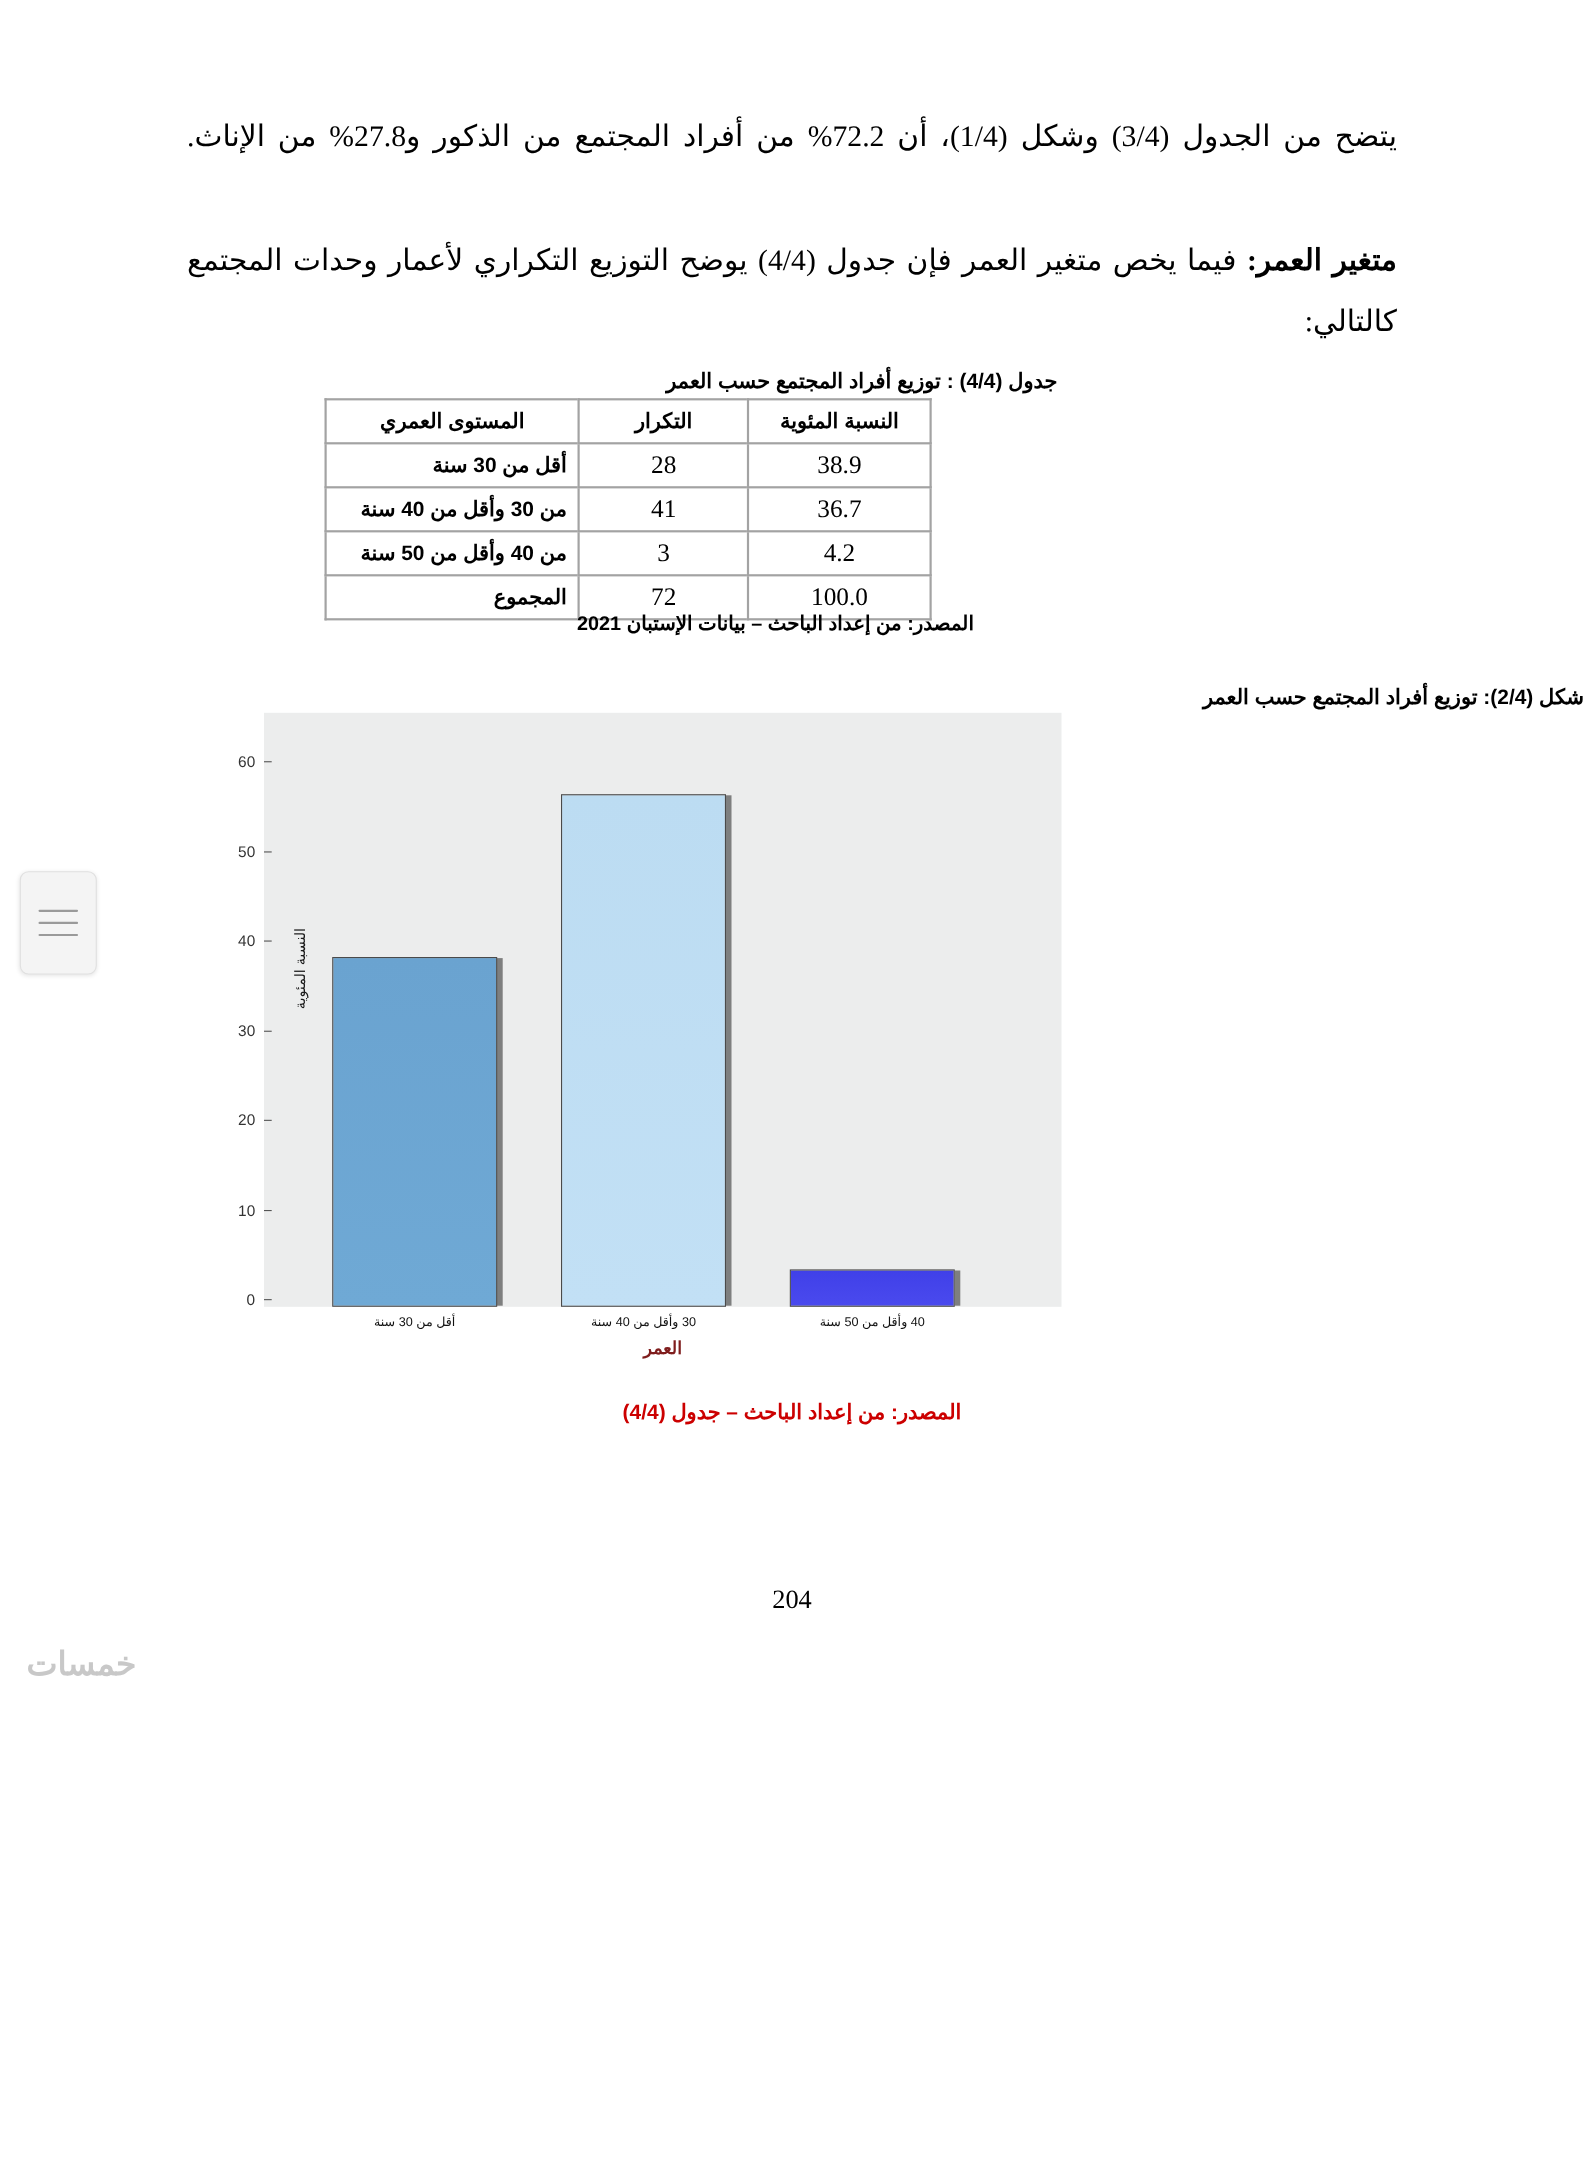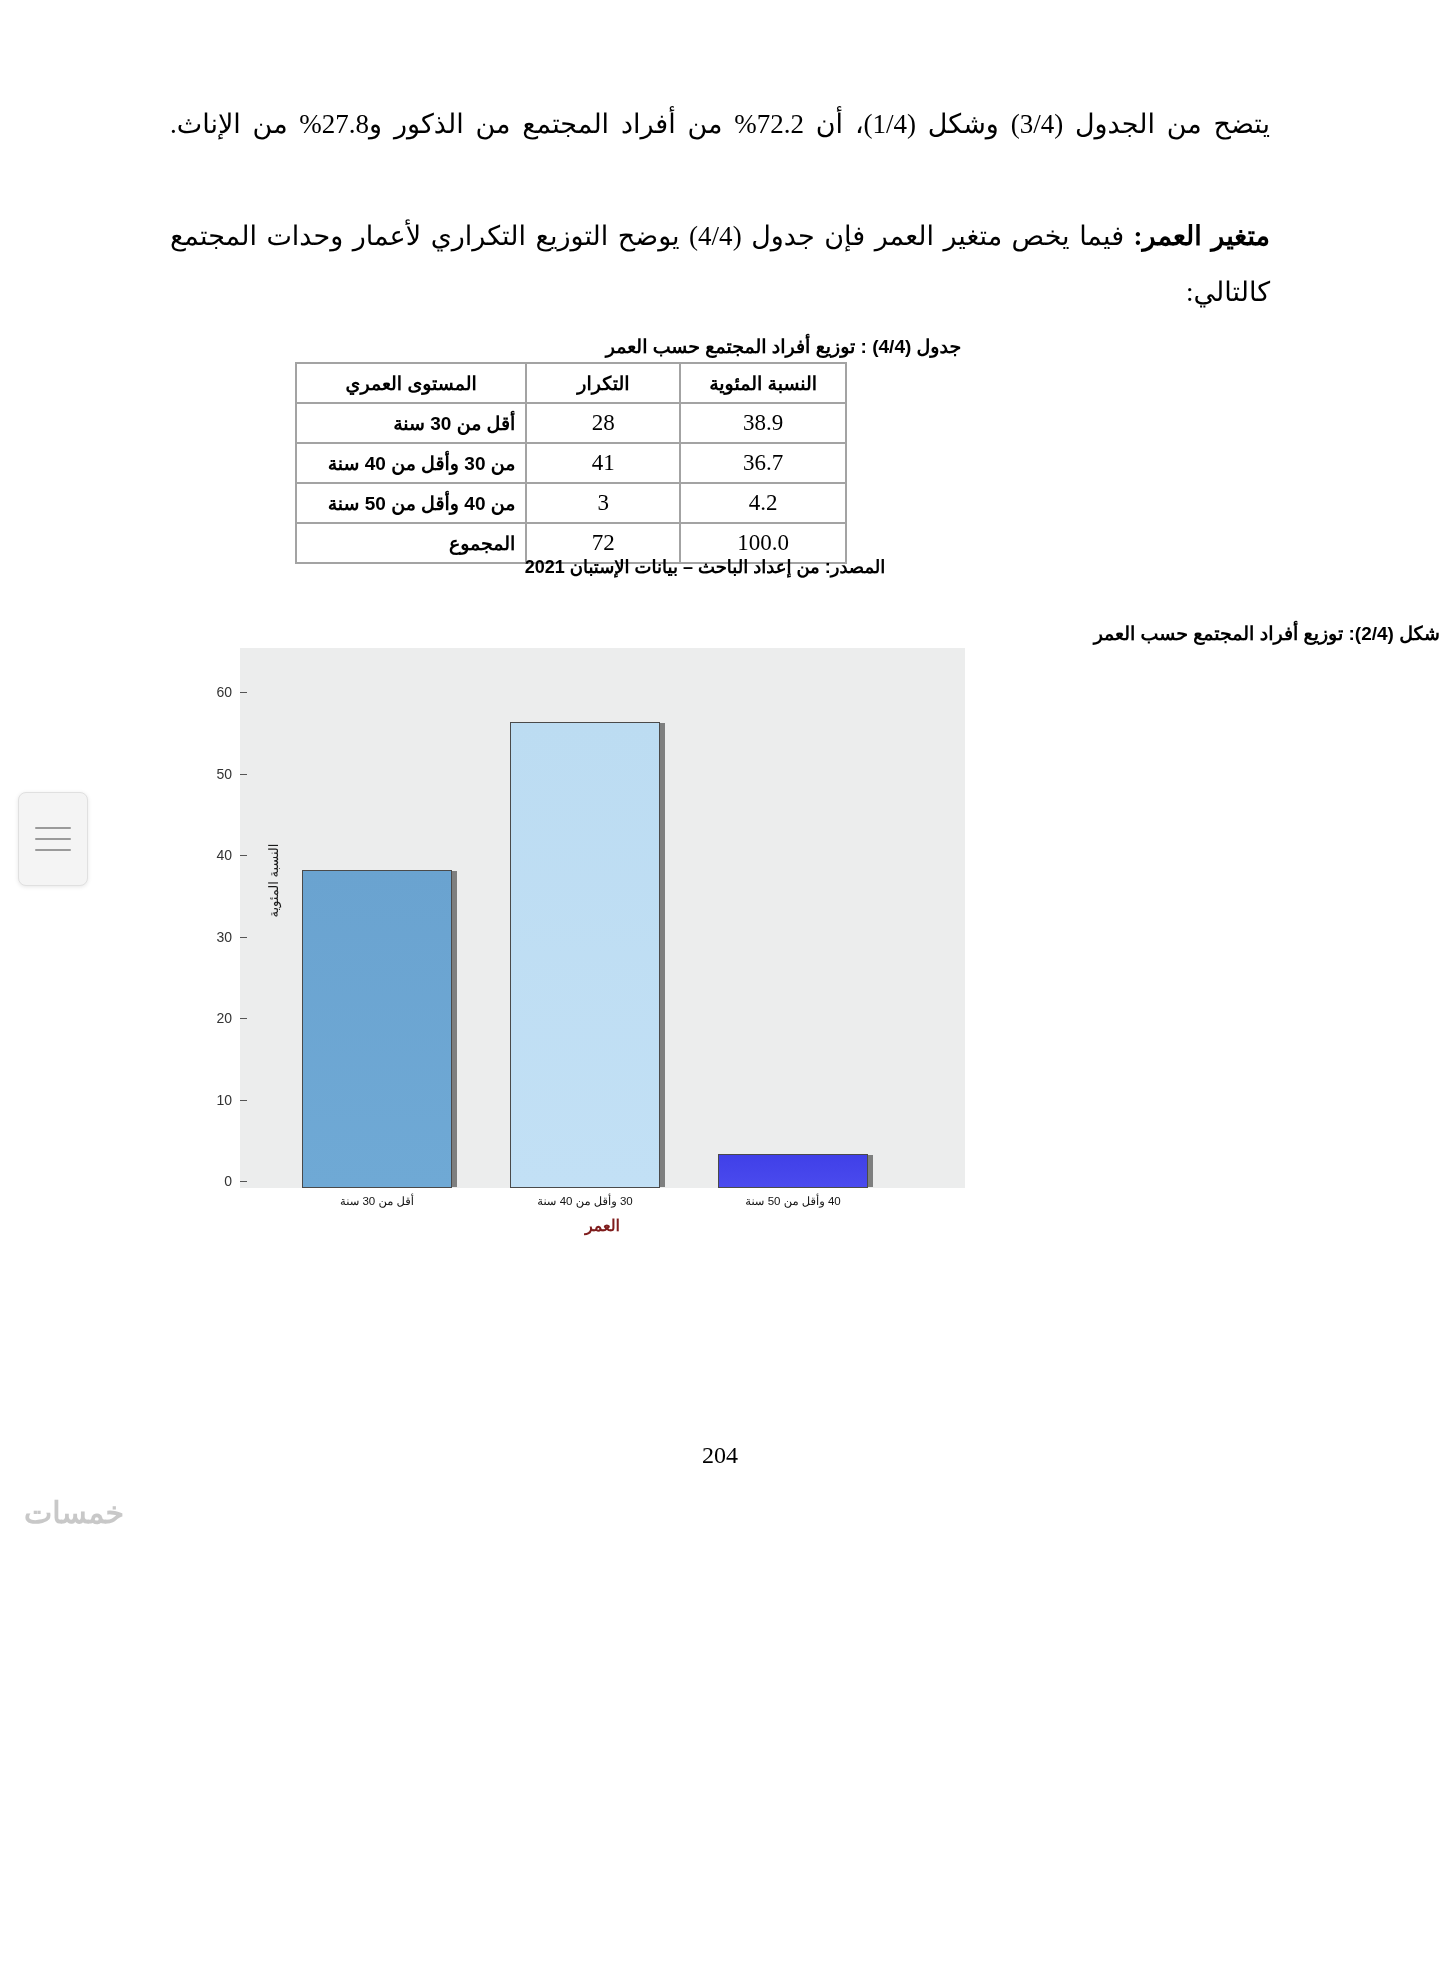--- a/index.html
+++ b/index.html
@@ -328,20 +328,21 @@
 
     <div class="bar b1" style="left:62px; width:150px; height:318px;"></div>
     <div class="bar b2" style="left:270px; width:150px; height:466px;"></div>
     <div class="bar b3" style="left:478px; width:150px; height:34px;"></div>
 
     <div class="xlab" style="left:62px; width:150px;">أقل من 30 سنة</div>
     <div class="xlab" style="left:270px; width:150px;">30 وأقل من 40 سنة</div>
     <div class="xlab" style="left:478px; width:150px;">40 وأقل من 50 سنة</div>
   </div>
 
+  <div class="fig-source">المصدر: من إعداد الباحث – جدول (4/4)</div>
 
   <div class="page-number">204</div>
   <div class="watermark">خمسات</div>
 
   <div class="side-widget">
     <i></i>
     <i></i>
     <i></i>
   </div>
 

